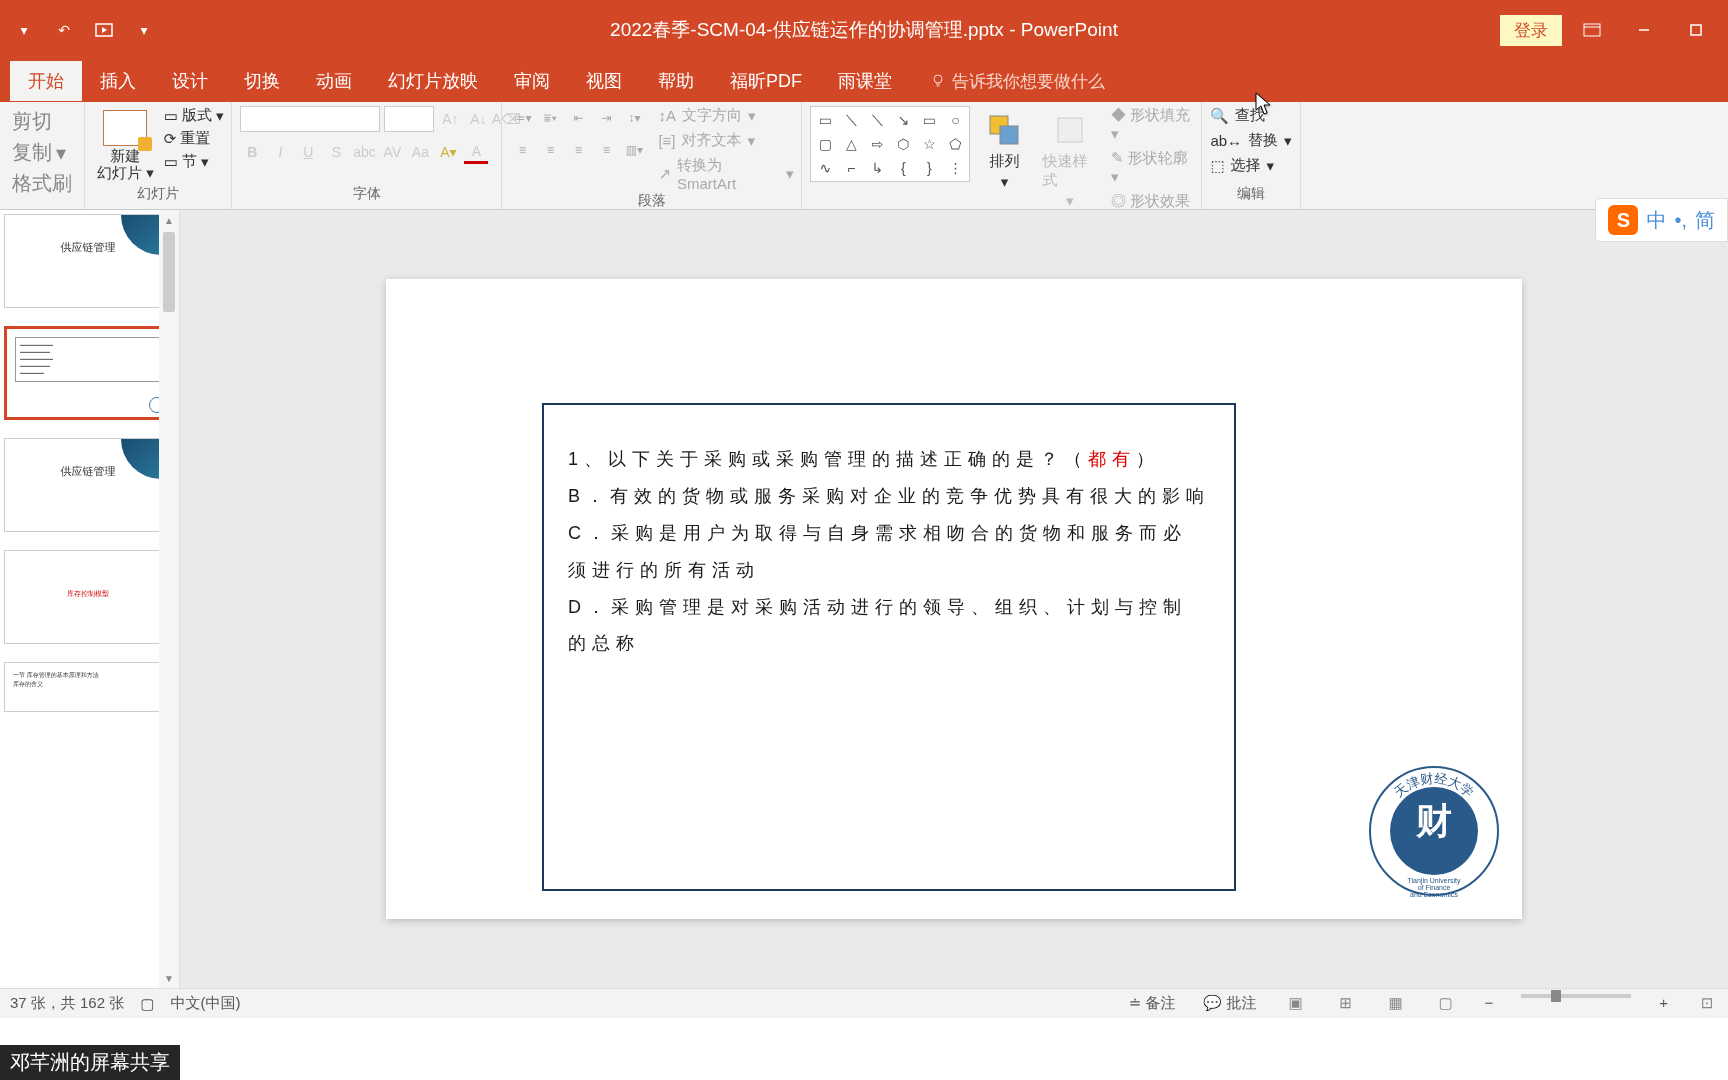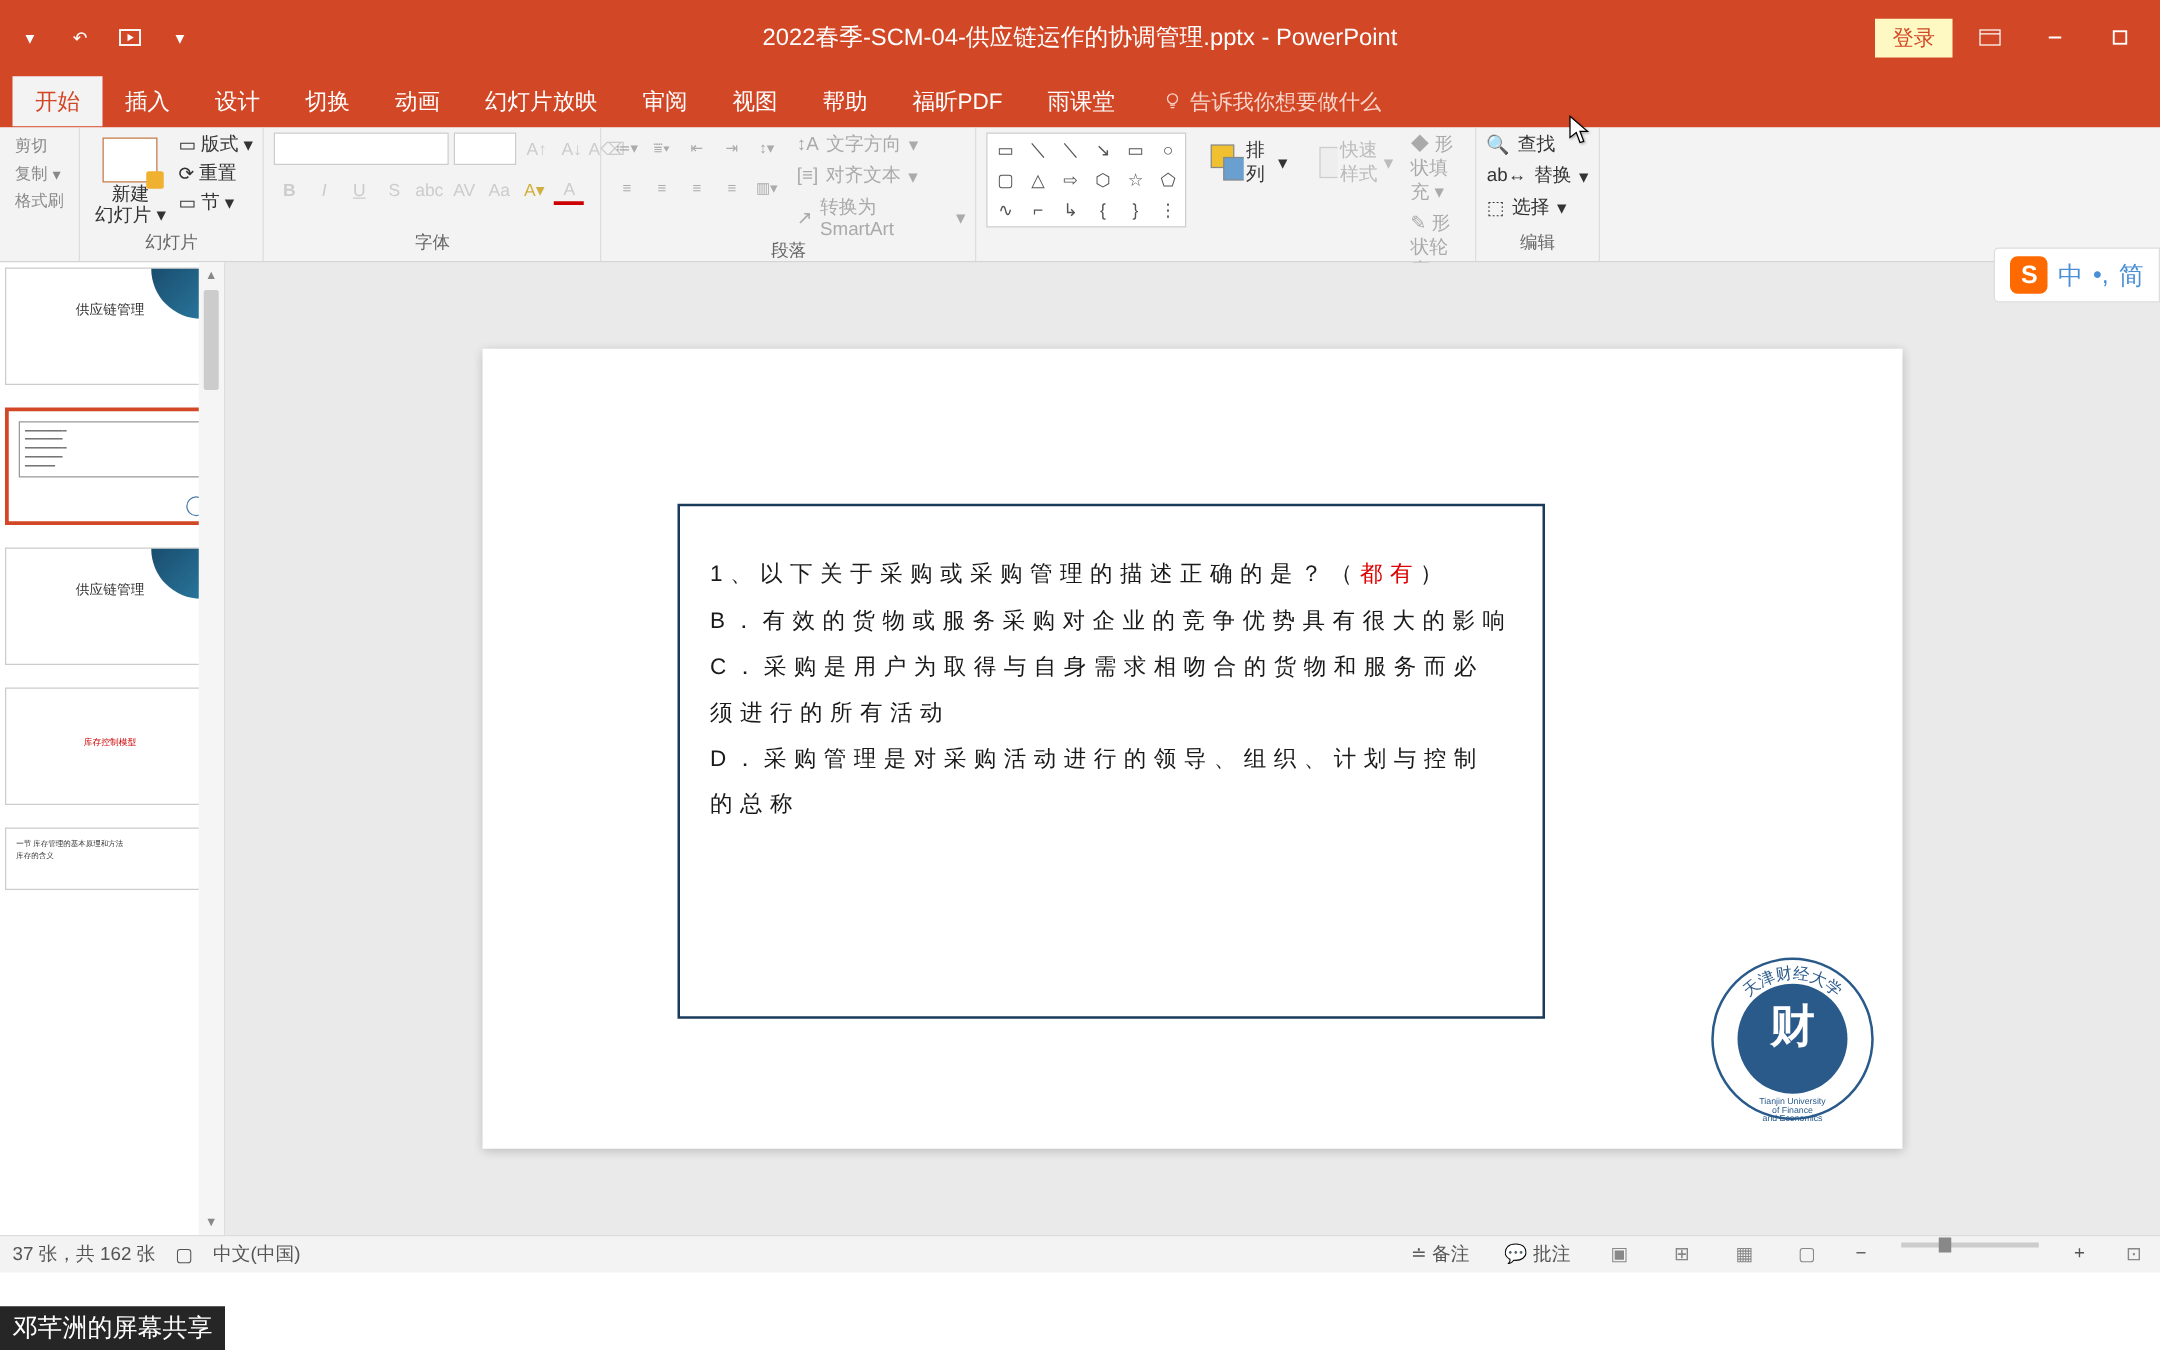--- a/index.html
+++ b/index.html
@@ -20,21 +20,21 @@
 .tab.active { background: #f3f3f3; color: #d24726; }
 .tell-me { display: flex; align-items: center; gap: 6px; margin-left: 20px; font-size: 17px; color: #f8d5ca; }
 .bulb { width: 16px; height: 16px; }
 
 
 .ribbon { background: #f3f3f3; height: 108px; border-bottom: 1px solid #ccc; display: flex; }
 .group { border-right: 1px solid #ddd; padding: 4px 8px; display: flex; flex-direction: column; justify-content: space-between; }
 .group-label { font-size: 14px; color: #666; text-align: center; padding-bottom: 2px; }
 .group-content { display: flex; align-items: flex-start; gap: 6px; flex: 1; }
 
-.clipboard-col { display: flex; flex-direction: column; gap: 4px; font-size: 13px; color: #888; padding: 2px 4px; }
+.clipboard-col { display: flex; flex-direction: column; gap: 4px; font-size: 20px; color: #888; padding: 2px 4px; }
 .clipboard-item { display: flex; align-items: center; gap: 4px; }
 
 .slide-btn { display: flex; flex-direction: column; align-items: center; gap: 2px; padding: 4px; }
 .slide-icon { width: 44px; height: 36px; border: 1px solid #c17844; background: #fff; position: relative; }
 .slide-icon::after { content: ""; position: absolute; right: -6px; bottom: -6px; width: 14px; height: 14px; background: #f0b030; border-radius: 2px; }
 .slide-label { font-size: 15px; color: #333; text-align: center; line-height: 1.1; }
 
 .small-opts { display: flex; flex-direction: column; gap: 4px; font-size: 15px; color: #333; }
 .small-opt { display: flex; align-items: center; gap: 4px; }
 
@@ -44,21 +44,21 @@
 .fbtn { width: 24px; height: 24px; display: flex; align-items: center; justify-content: center; color: #aaa; font-size: 14px; }
 .fbtn.disabled { color: #ccc; }
 .pbtn { width: 24px; height: 24px; display: flex; align-items: center; justify-content: center; color: #aaa; font-size: 12px; }
 
 .text-opts { display: flex; flex-direction: column; gap: 6px; font-size: 15px; color: #aaa; }
 .text-opt { display: flex; align-items: center; gap: 6px; }
 
 .shapes-grid { display: grid; grid-template-columns: repeat(6, 24px); grid-template-rows: repeat(3, 22px); gap: 2px; border: 1px solid #ccc; padding: 2px; background: #fff; }
 .shape-cell { display: flex; align-items: center; justify-content: center; color: #555; font-size: 14px; }
 
-.big-btn { display: flex; align-items: center; gap: 2px; padding: 4px; font-size: 15px; color: #333; }
+.big-btn { display: flex; flex-direction: column; align-items: center; gap: 2px; padding: 4px; font-size: 15px; color: #333; }
 
 .shape-opts { display: flex; flex-direction: column; gap: 6px; font-size: 15px; color: #aaa; }
 
 .edit-opts { display: flex; flex-direction: column; gap: 6px; font-size: 15px; color: #333; }
 .edit-opt { display: flex; align-items: center; gap: 6px; }
 
 
 .ime-badge { position: absolute; right: 0; top: 198px; background: #fff; border: 1px solid #ddd; border-radius: 4px 0 0 4px; padding: 6px 12px; display: flex; align-items: center; gap: 8px; font-size: 20px; color: #4a8fd6; z-index: 10; }
 .ime-s { background: #ff6a00; color: #fff; width: 30px; height: 30px; border-radius: 6px; display: flex; align-items: center; justify-content: center; font-weight: bold; }
 
@@ -71,21 +71,21 @@
 
 .thumb { width: 168px; height: 94px; background: #fff; border: 1px solid #ccc; margin-bottom: 18px; position: relative; }
 .thumb.active { border: 3px solid #d24726; }
 .thumb-content { padding: 8px; font-size: 9px; color: #333; }
 .thumb-wave { position: absolute; top: 0; right: 0; width: 50px; height: 40px; background: linear-gradient(135deg, #1a4d6e, #2a7aa0); border-radius: 0 0 0 40px; }
 .thumb-title { font-size: 11px; color: #333; text-align: center; margin-top: 25px; }
 .thumb-logo { position: absolute; bottom: 4px; right: 4px; width: 16px; height: 16px; border: 1px solid #4a7ba6; border-radius: 50%; }
 
 .slide-area { flex: 1; background: #eaeaea; display: flex; align-items: center; justify-content: center; position: relative; }
 .slide-canvas { width: 1136px; height: 640px; background: #fff; box-shadow: 0 2px 8px rgba(0,0,0,0.2); position: relative; }
-.content-box { position: absolute; left: 156px; top: 124px; width: 694px; height: 412px; border: 2px solid #1a3a5c; padding: 36px 24px; }
+.content-box { position: absolute; left: 156px; top: 124px; width: 694px; height: 488px; border: 2px solid #1a3a5c; padding: 36px 24px; }
 .q-line { font-size: 18px; color: #1a1a1a; letter-spacing: 6px; line-height: 2.05; font-weight: 500; }
 .answer { color: #d00; }
 .cursor-line { position: relative; }
 
 .uni-logo { position: absolute; right: 20px; bottom: 20px; width: 136px; height: 136px; }
 .logo-svg { width: 100%; height: 100%; }
 
 
 .statusbar { height: 30px; background: #f3f3f3; border-top: 1px solid #ddd; display: flex; align-items: center; padding: 0 10px; font-size: 15px; color: #555; justify-content: space-between; }
 .status-left { display: flex; align-items: center; gap: 16px; }

